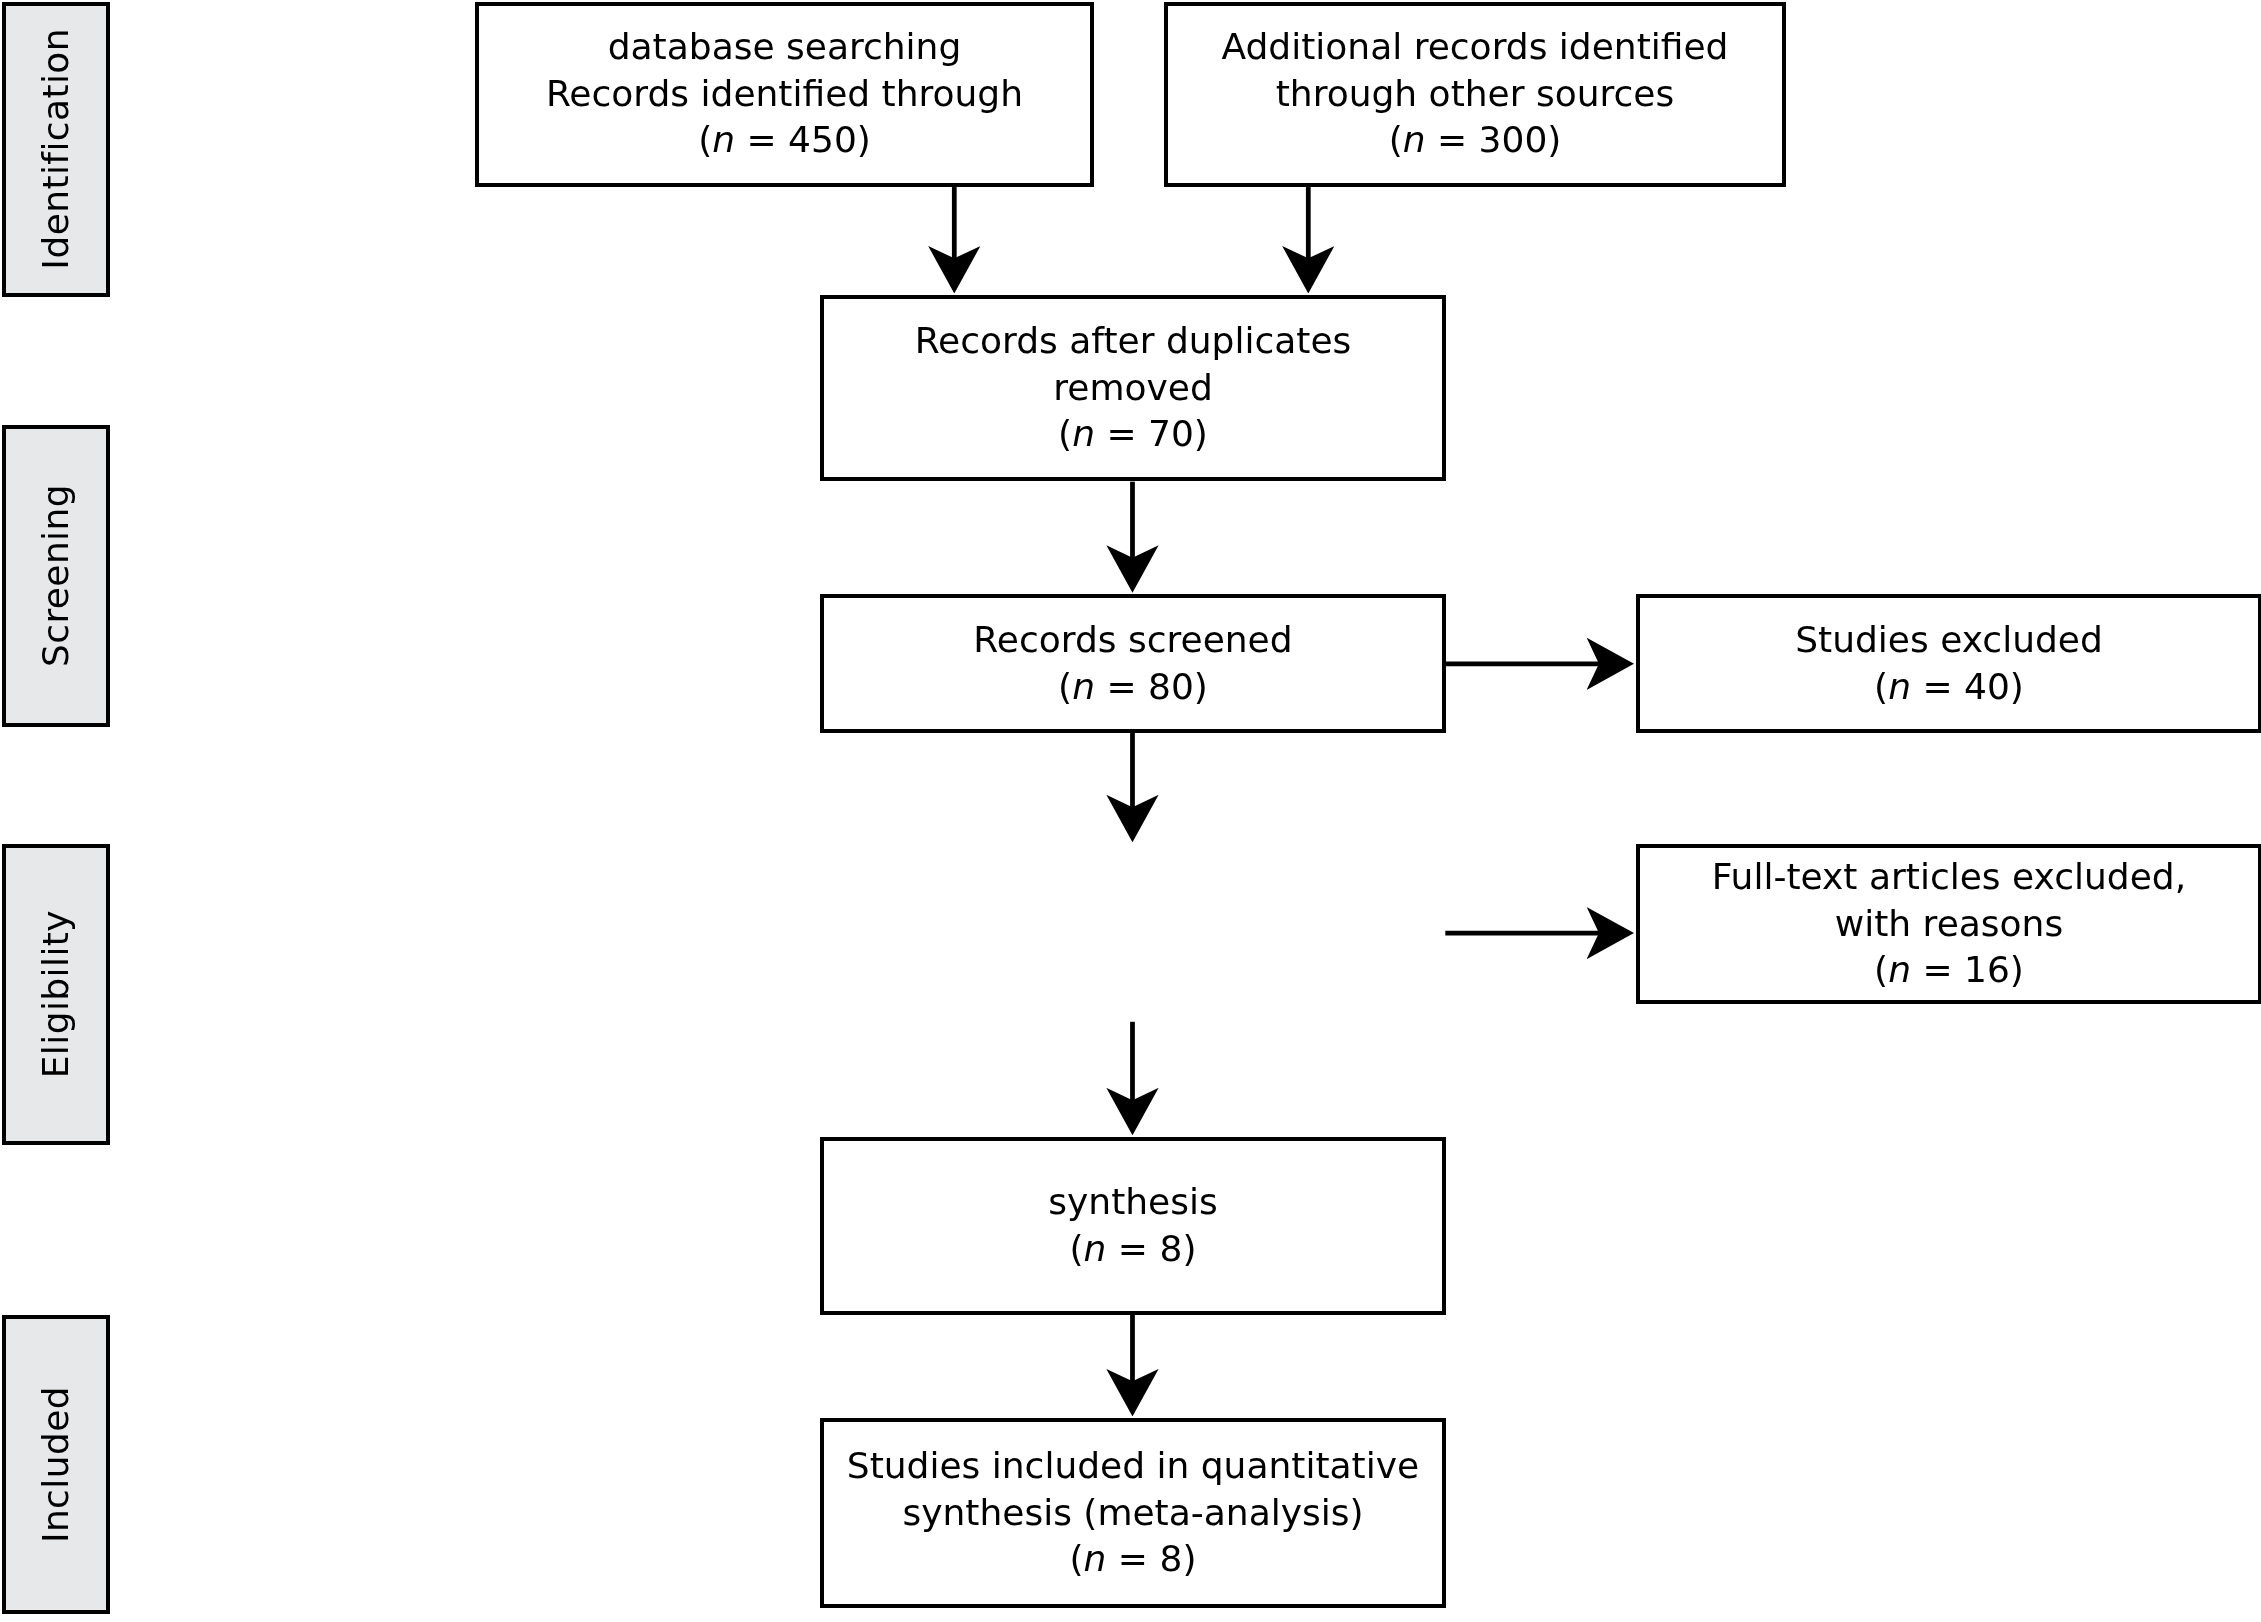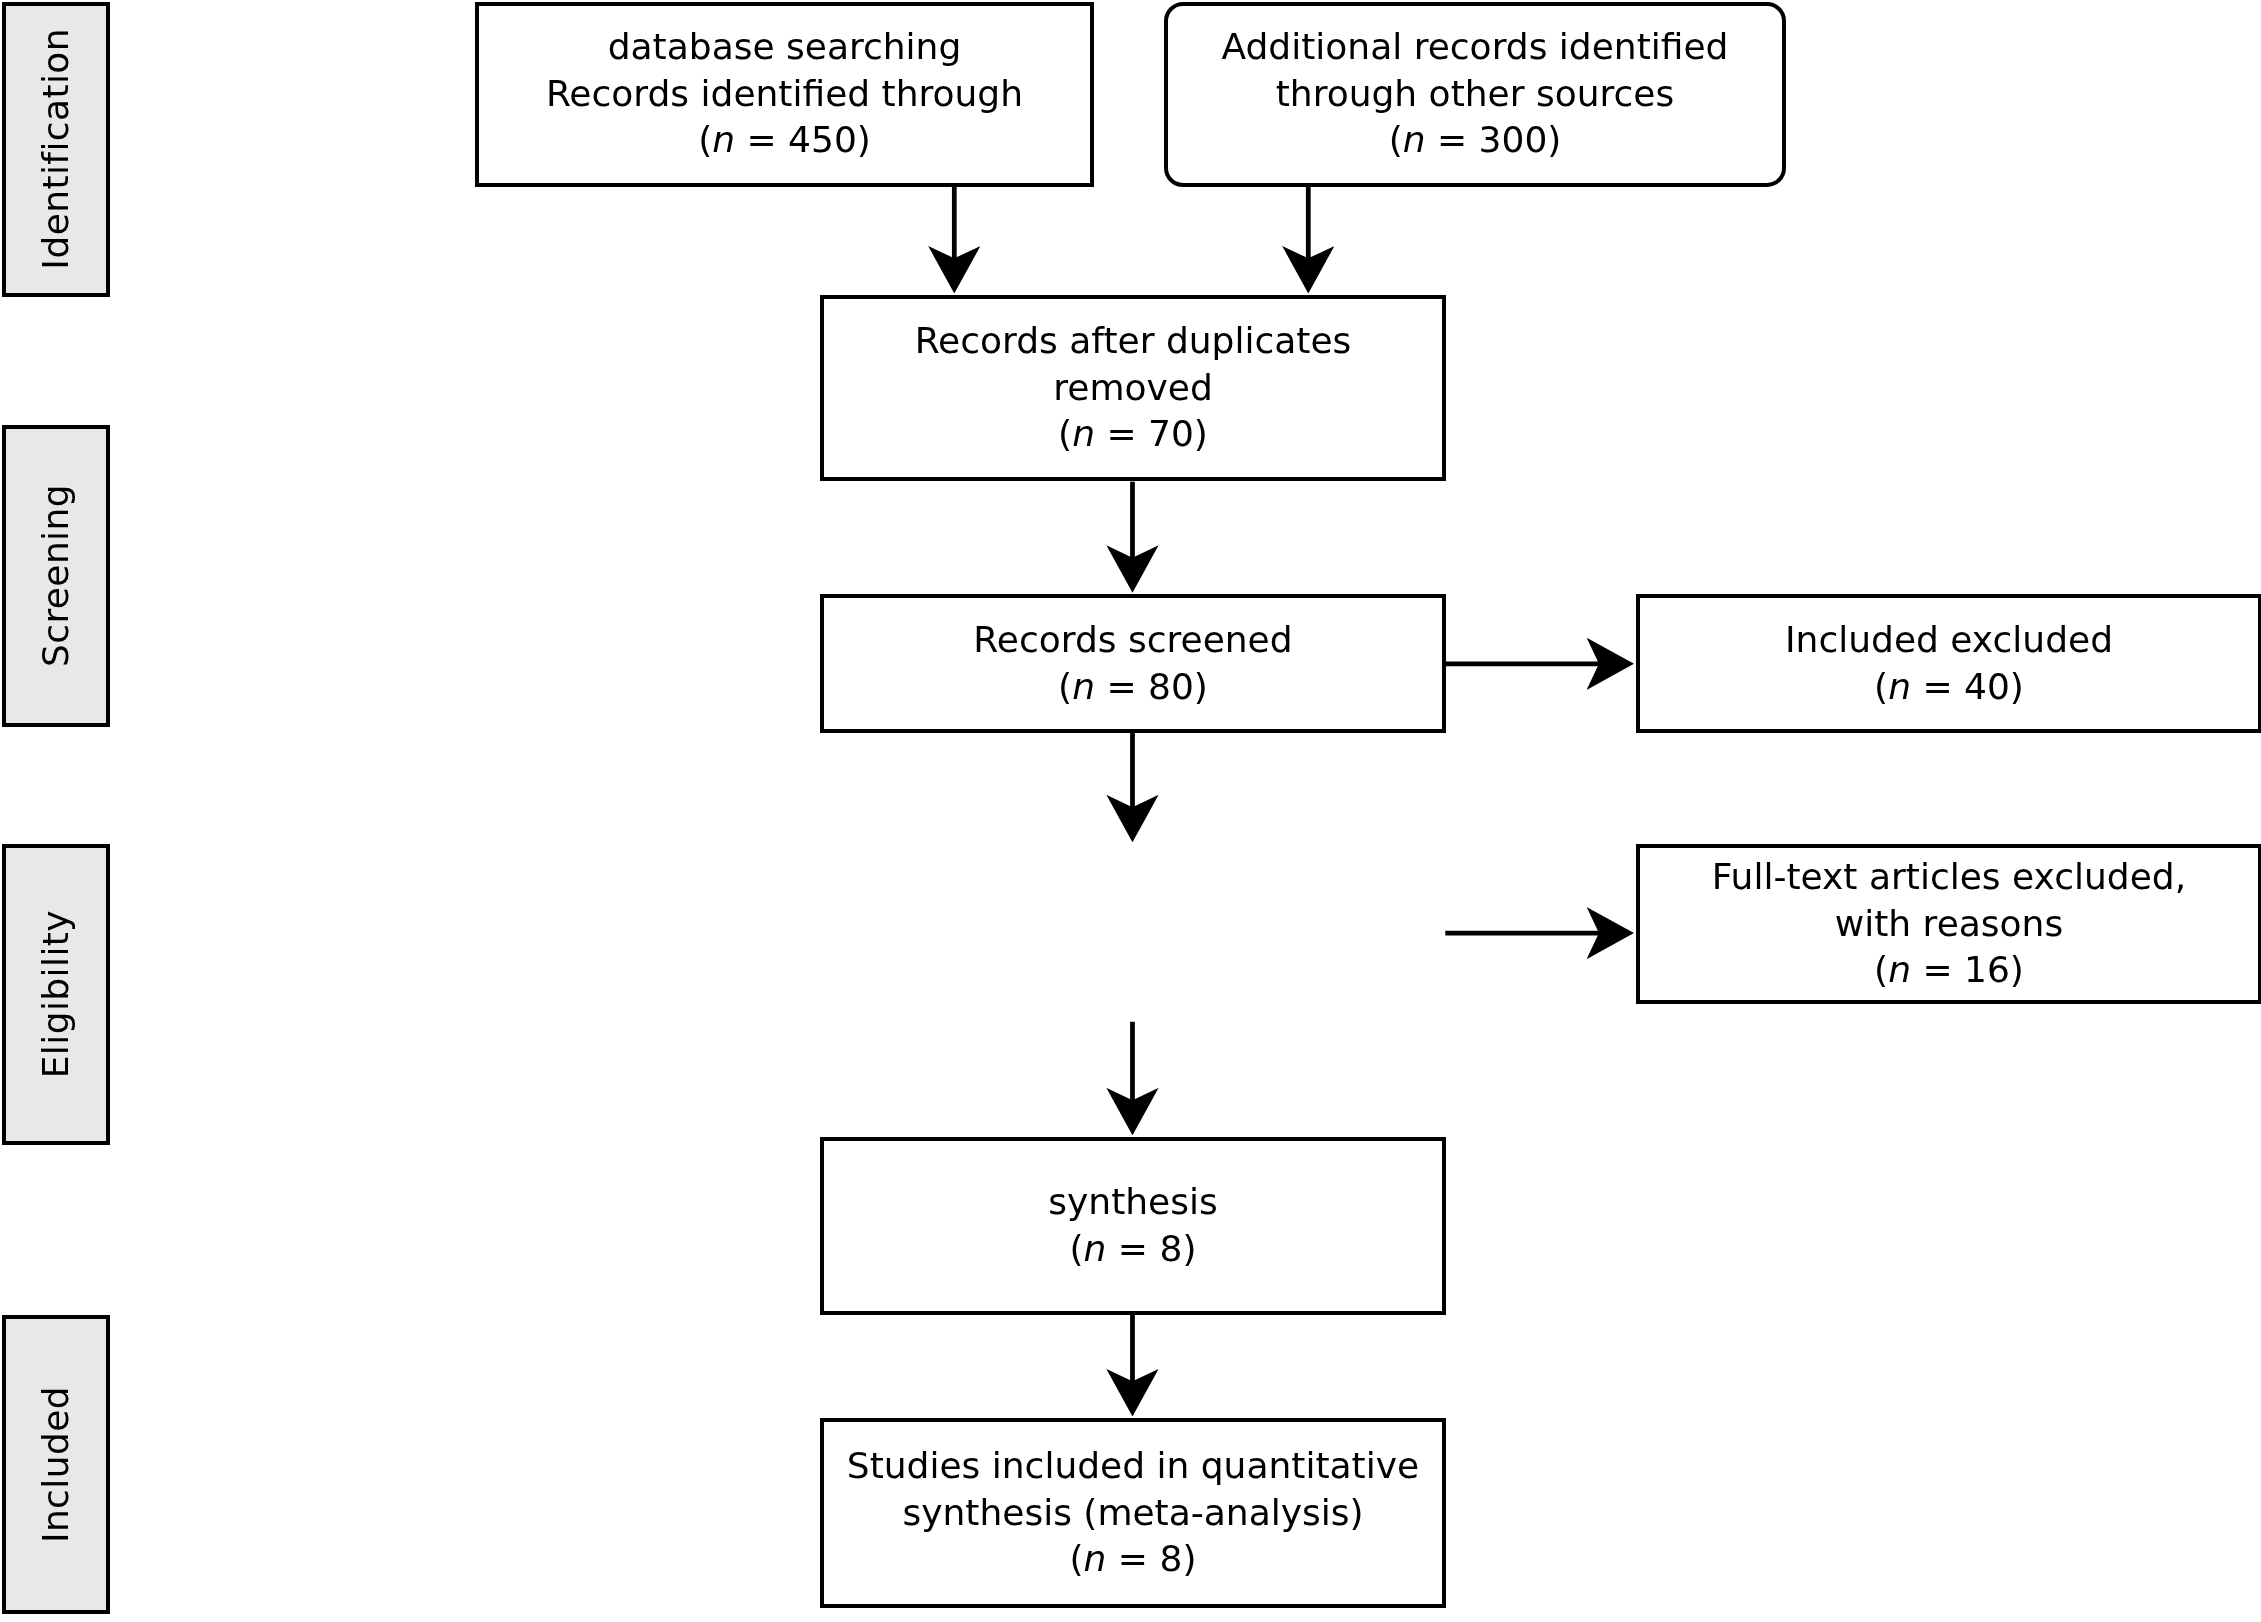--- a/index.html
+++ b/index.html
@@ -132,39 +132,39 @@
   <div class="stage-label" style="left:1.6px; top:1315px; width:108px; height:299px;">
     <span class="stage-label-text">Included</span>
   </div>
 
   <div class="flow-box" style="left:475px; top:1.6px; width:619px; height:185px;">
     <div class="line">database searching</div>
     <div class="line">Records identified through</div>
     <div class="line"><span style="font-style:normal">(</span><em>n</em> = <span>450</span>)</div>
   </div>
 
-  <div class="flow-box" style="left:1164px; top:1.6px; width:622px; height:185px;border-radius:19px;">
+  <div class="flow-box" style="left:1164px; top:1.6px; width:622px; height:185px;">
     <div class="line">Additional records identified</div>
     <div class="line">through other sources</div>
     <div class="line">(<em>n</em> = <span>300</span>)</div>
   </div>
 
   <div class="flow-box" style="left:820px; top:295px; width:626px; height:186px;">
     <div class="line">Records after duplicates</div>
     <div class="line">removed</div>
     <div class="line">(<em>n</em> = <span>70</span>)</div>
   </div>
 
   <div class="flow-box" style="left:820px; top:594px; width:626px; height:139px;">
     <div class="line">Records screened</div>
     <div class="line">(<em>n</em> = <span>80</span>)</div>
   </div>
 
   <div class="flow-box" style="left:1636px; top:594px; width:626px; height:139px;">
-    <div class="line">Included excluded</div>
+    <div class="line">Studies excluded</div>
     <div class="line">(<em>n</em> = <span>40</span>)</div>
   </div>
 
 
   <div class="flow-box" style="left:1636px; top:844px; width:626px; height:160px;">
     <div class="line">Full-text articles excluded,</div>
     <div class="line">with reasons</div>
     <div class="line">(<em>n</em> = <span>16</span>)</div>
   </div>
 

